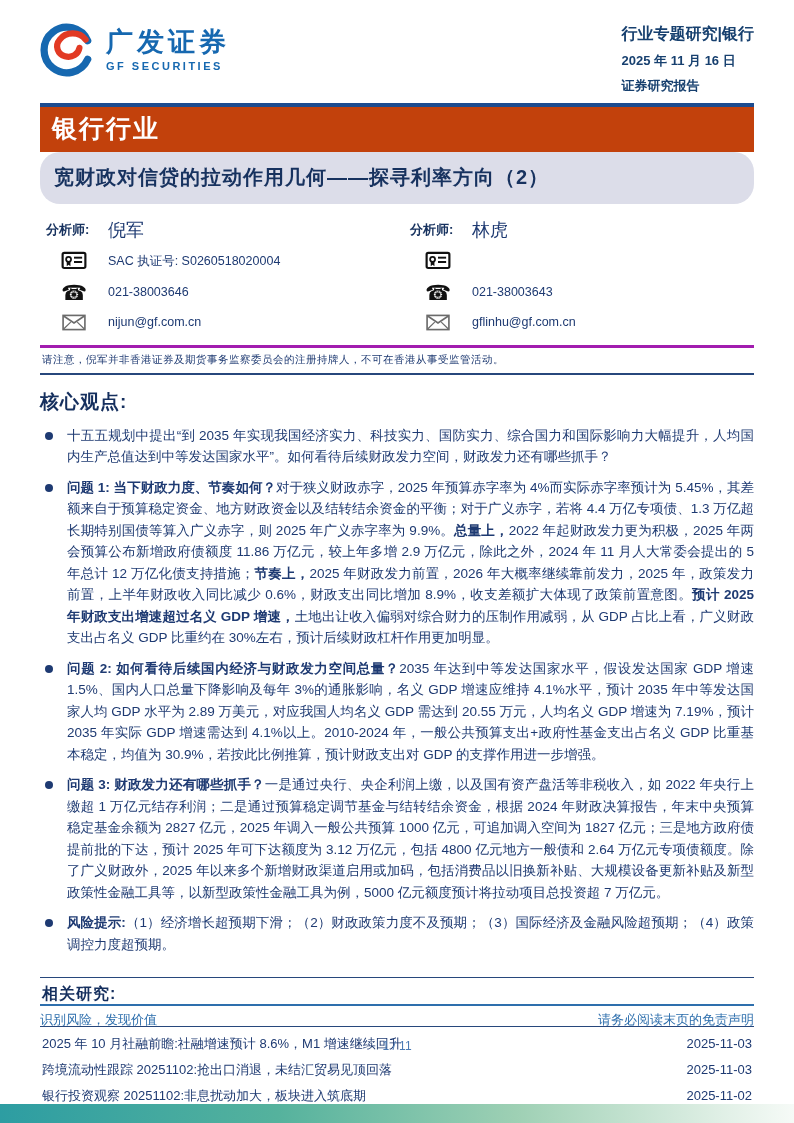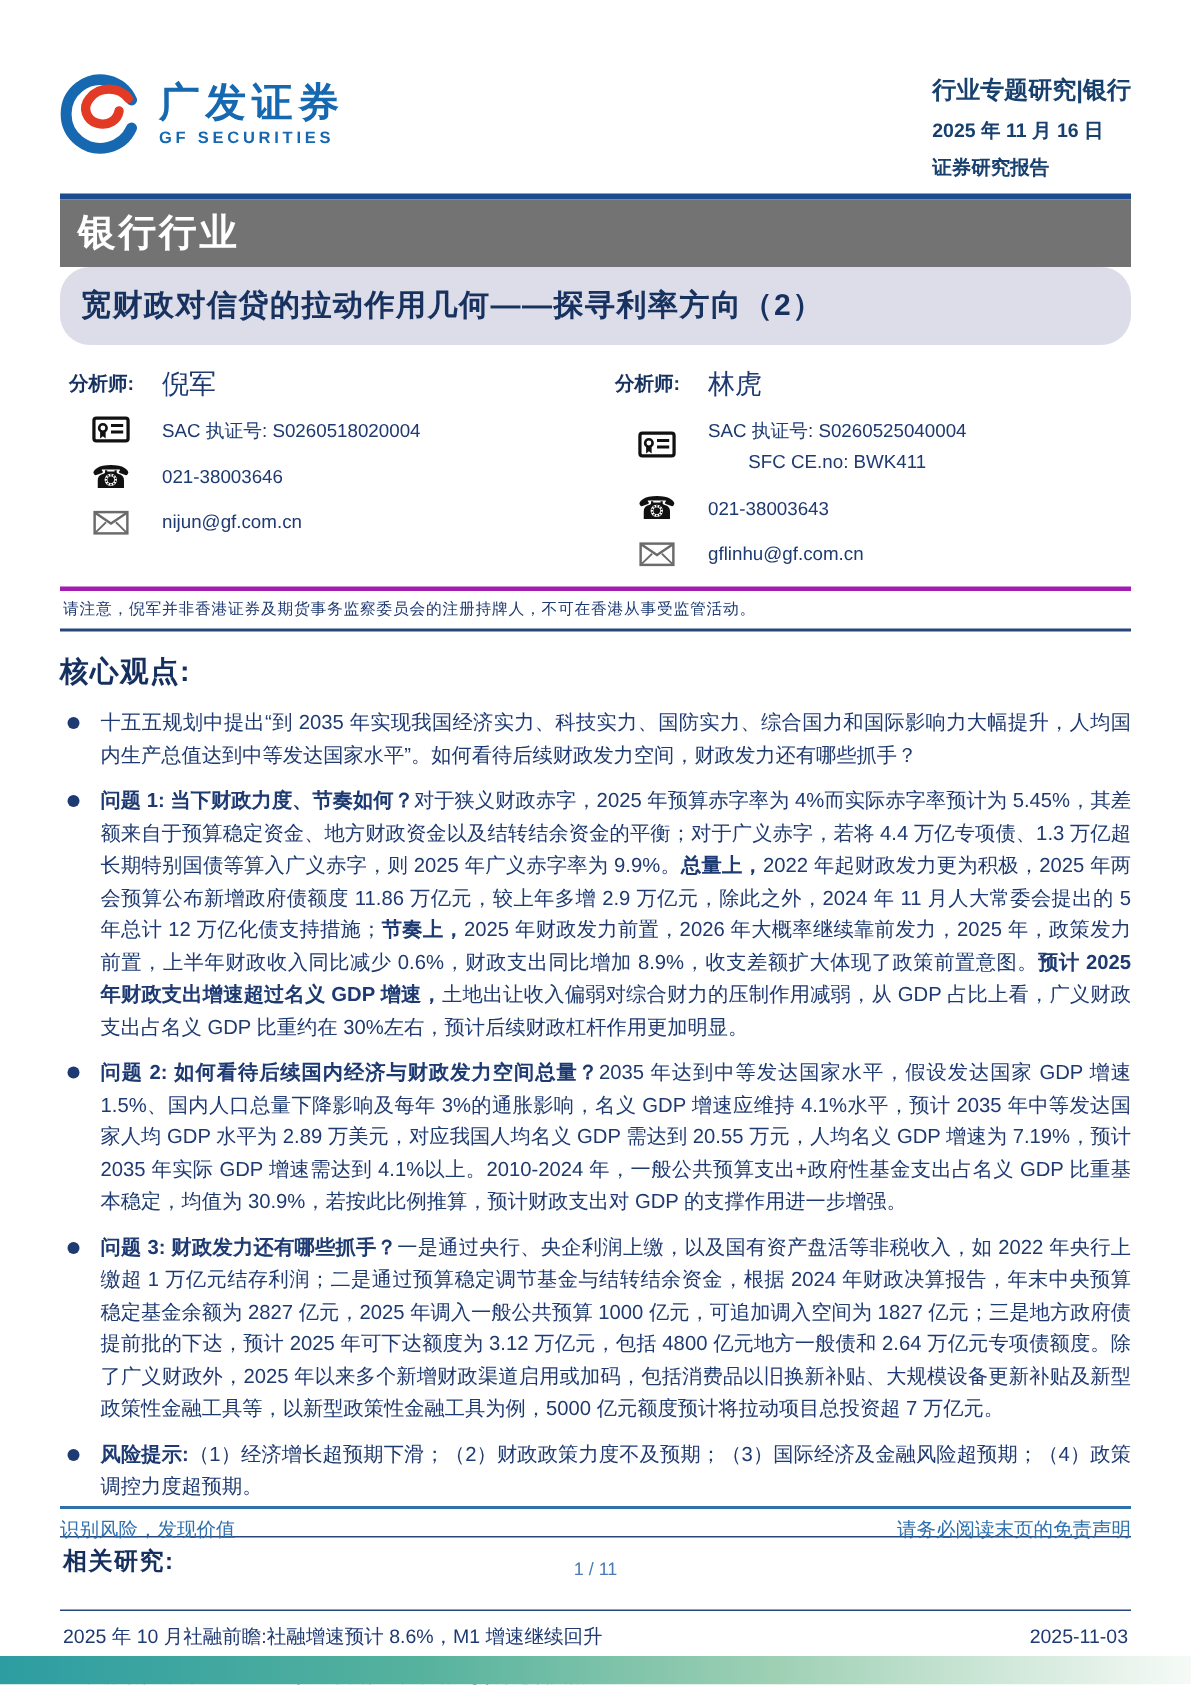--- a/index.html
+++ b/index.html
@@ -5,44 +5,44 @@
   * { margin:0; padding:0; box-sizing:border-box; }
   html,body { background:#ffffff; }
   body {
     width:794px; height:1123px; position:relative; overflow:hidden;
     font-family:"Liberation Sans","DejaVu Sans",sans-serif;
     color:#1e3a72;
   }
   .page { padding:0 40px; }
 
   
-  .header { display:flex; justify-content:space-between; align-items:flex-start; padding-top:48px;gap:40px; }
+  .header { display:flex; justify-content:space-between; align-items:flex-start; padding-top:22px;gap:40px; }
   .logo { display:flex; align-items:center; gap:10px; }
   .logo-mark { width:56px; height:56px; }
   .logo-cn { font-size:27px; font-weight:bold; color:#1668b0; letter-spacing:4px; line-height:1.1; }
   .logo-en { font-size:11px; font-weight:bold; color:#1668b0; letter-spacing:2.5px; margin-top:3px; }
   .hmeta { text-align:left; color:#17406f; padding-top:2px; }
   .hmeta .m1 { font-size:16px; font-weight:bold; margin-bottom:7px; }
   .hmeta .m2 { font-size:13px; font-weight:bold; margin-bottom:7px; }
   .hmeta .m3 { font-size:13px; font-weight:bold; }
 
   .toprule { height:4px; background:#1c4b8f; margin-top:8px; }
 
   
   .band-industry {
-    background:#737373; color:#ffffff; font-size:25px; font-weight:bold;
+    background:#c2410c; color:#ffffff; font-size:25px; font-weight:bold;
     padding:5px 12px 7px; letter-spacing:2px;
   }
   .band-title {
     background:#dcdde9; color:#17325f; font-size:20px; font-weight:bold;
     text-align:left; padding:12px 14px 13px; letter-spacing:1px;border-radius:20px;
   }
 
   
-  .analysts { display:grid; grid-template-columns:1fr 1fr; column-gap:14px; margin-top:14px;text-align:center; }
+  .analysts { display:grid; grid-template-columns:1fr 1fr; column-gap:14px; margin-top:14px; }
   .arow { display:flex; align-items:center; margin-bottom:9px; }
   .acol1 { width:68px; flex:0 0 68px; display:flex; justify-content:center; align-items:center; }
   .name-row .acol1 { justify-content:flex-start; padding-left:6px; }
   .alabel { font-size:13px; font-weight:bold; color:#17325f; }
   .aname { font-size:18px; color:#1e3a72; }
   .aval { font-size:12.5px; color:#1e3a72; line-height:1.7; }
   .phone-glyph { font-size:21px; color:#111111; line-height:1; }
 
   .notice {
     margin-top:2px; border-top:3px solid #a21caf; border-bottom:2px solid #27477c;
@@ -161,24 +161,20 @@
       <div class="arow">
         <span class="acol1">
           <svg width="26" height="22" viewBox="0 0 24 20">
             <rect x="1.5" y="1.5" width="21" height="14" rx="1.5" fill="none" stroke="#111" stroke-width="2"></rect>
             <circle cx="7" cy="7.5" r="2.3" fill="none" stroke="#111" stroke-width="1.6"></circle>
             <path d="M5.3 9.5 L5.3 14 L7 12.6 L8.7 14 L8.7 9.5" fill="#111"></path>
             <line x1="12" y1="6" x2="19.5" y2="6" stroke="#111" stroke-width="1.8"></line>
             <line x1="12" y1="10" x2="19.5" y2="10" stroke="#111" stroke-width="1.8"></line>
           </svg>
         </span>
-        <div class="aval">
-          <div>SAC 执证号: S0260525040004</div>
-          <div>SFC CE.no: BWK411</div>
-        </div>
       </div>
       <div class="arow">
         <span class="acol1">
             <span class="phone-glyph">☎</span>
           </span>
         <div class="aval">021-38003643</div>
       </div>
       <div class="arow">
         <span class="acol1">
           <svg width="24" height="17" viewBox="0 0 22 15">

